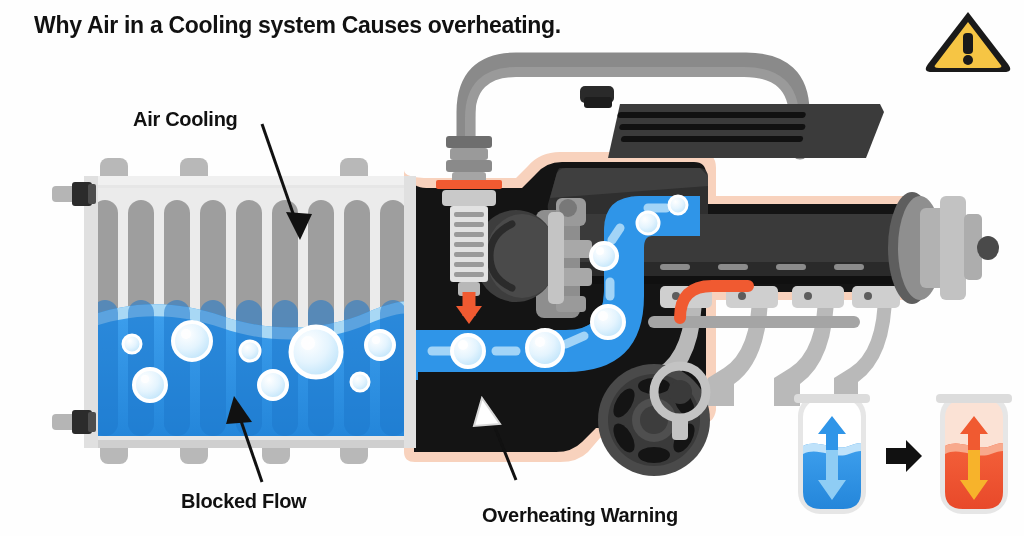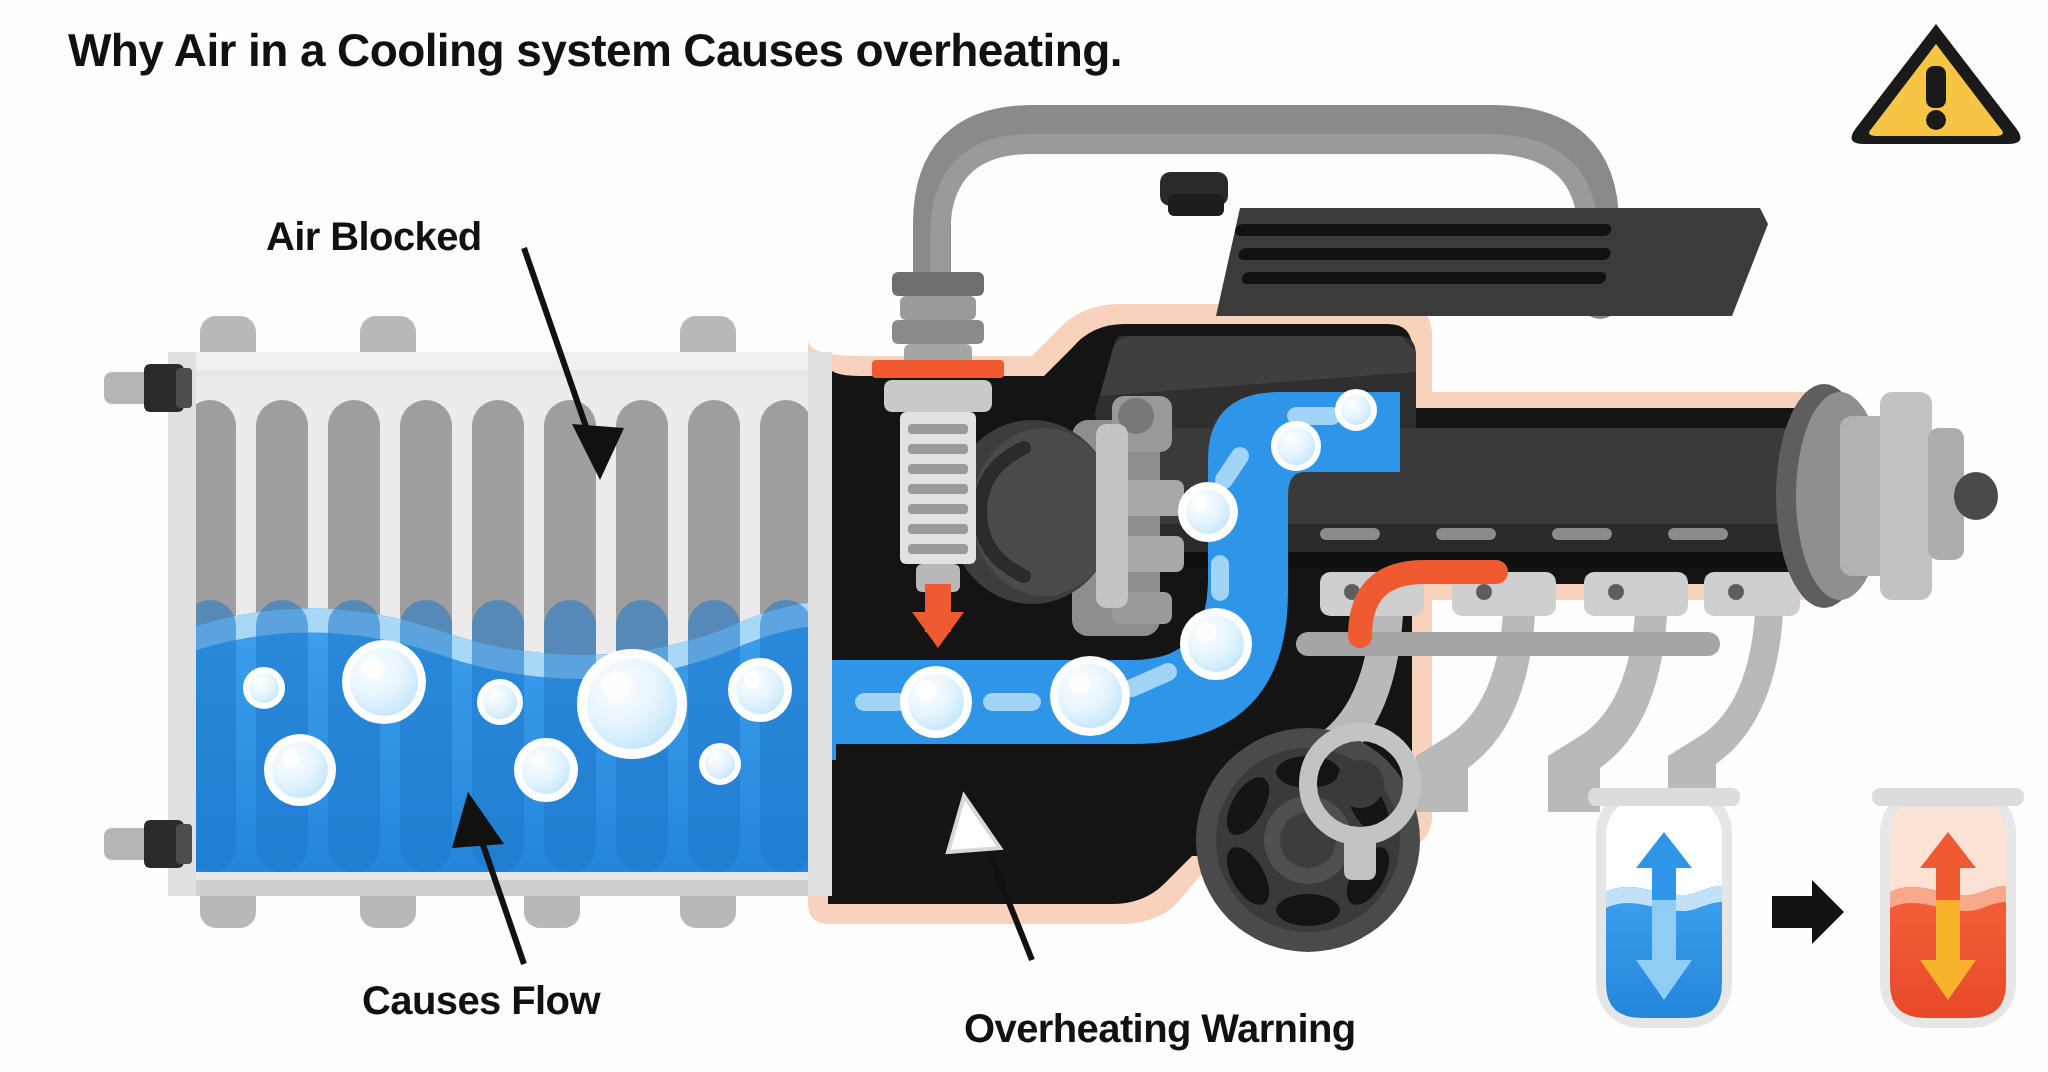--- a/index.html
+++ b/index.html
@@ -378,19 +378,19 @@
       <path d="M945,446 C960,438 976,452 991,446 C996,444 1000,443 1003,443
                L1003,451 C1000,451 996,452 991,454 C976,460 960,446 945,454 Z" fill="#f8a98c"></path>
       <path d="M974,416 L988,434 L980,434 L980,462 L968,462 L968,434 L960,434 Z" fill="#f05a31"></path>
       <path d="M974,500 L960,480 L968,480 L968,450 L980,450 L980,480 L988,480 Z" fill="#f7b32b"></path>
     </g>
 
   </svg>
 
   <div class="label-text" id="title">Why Air in a Cooling system Causes overheating.</div>
 
-  <div class="label-text" id="lbl-air-bubble">Air Blocked</div>
-
-  <div class="label-text" id="lbl-blocked-flow">Causes Flow</div>
+  <div class="label-text" id="lbl-air-bubble">Air Cooling</div>
+
+  <div class="label-text" id="lbl-blocked-flow">Blocked Flow</div>
 
   <div class="label-text" id="lbl-overheating">Overheating Warning</div>
 
 </div>
 
 </body></html>

